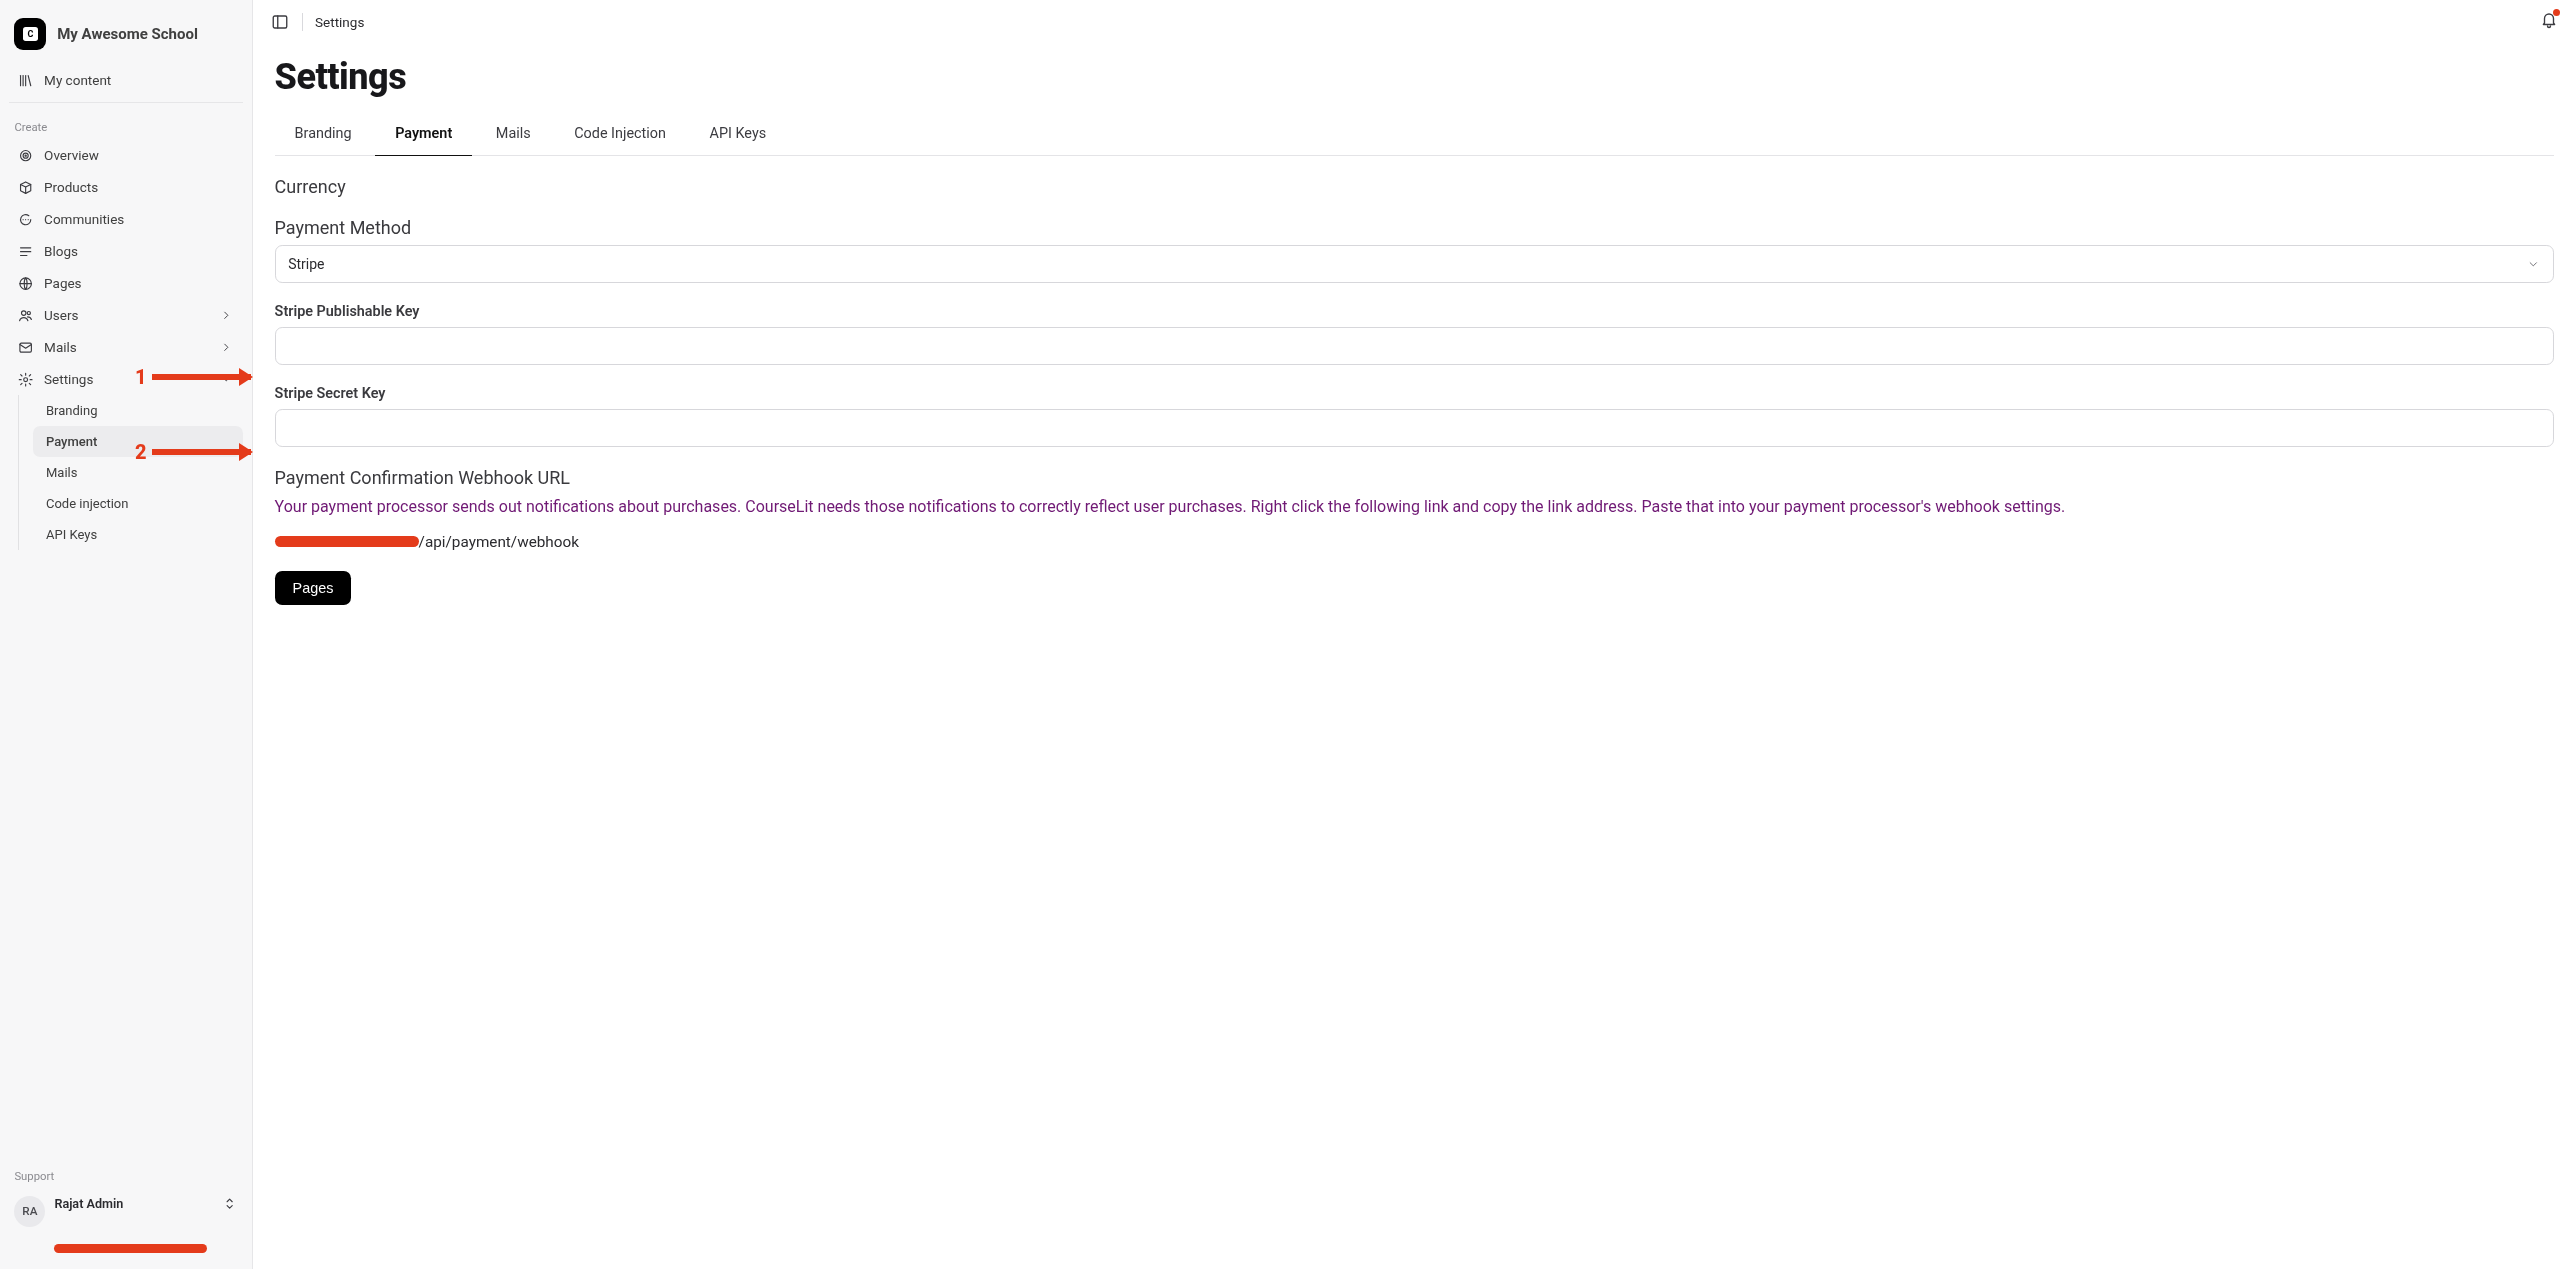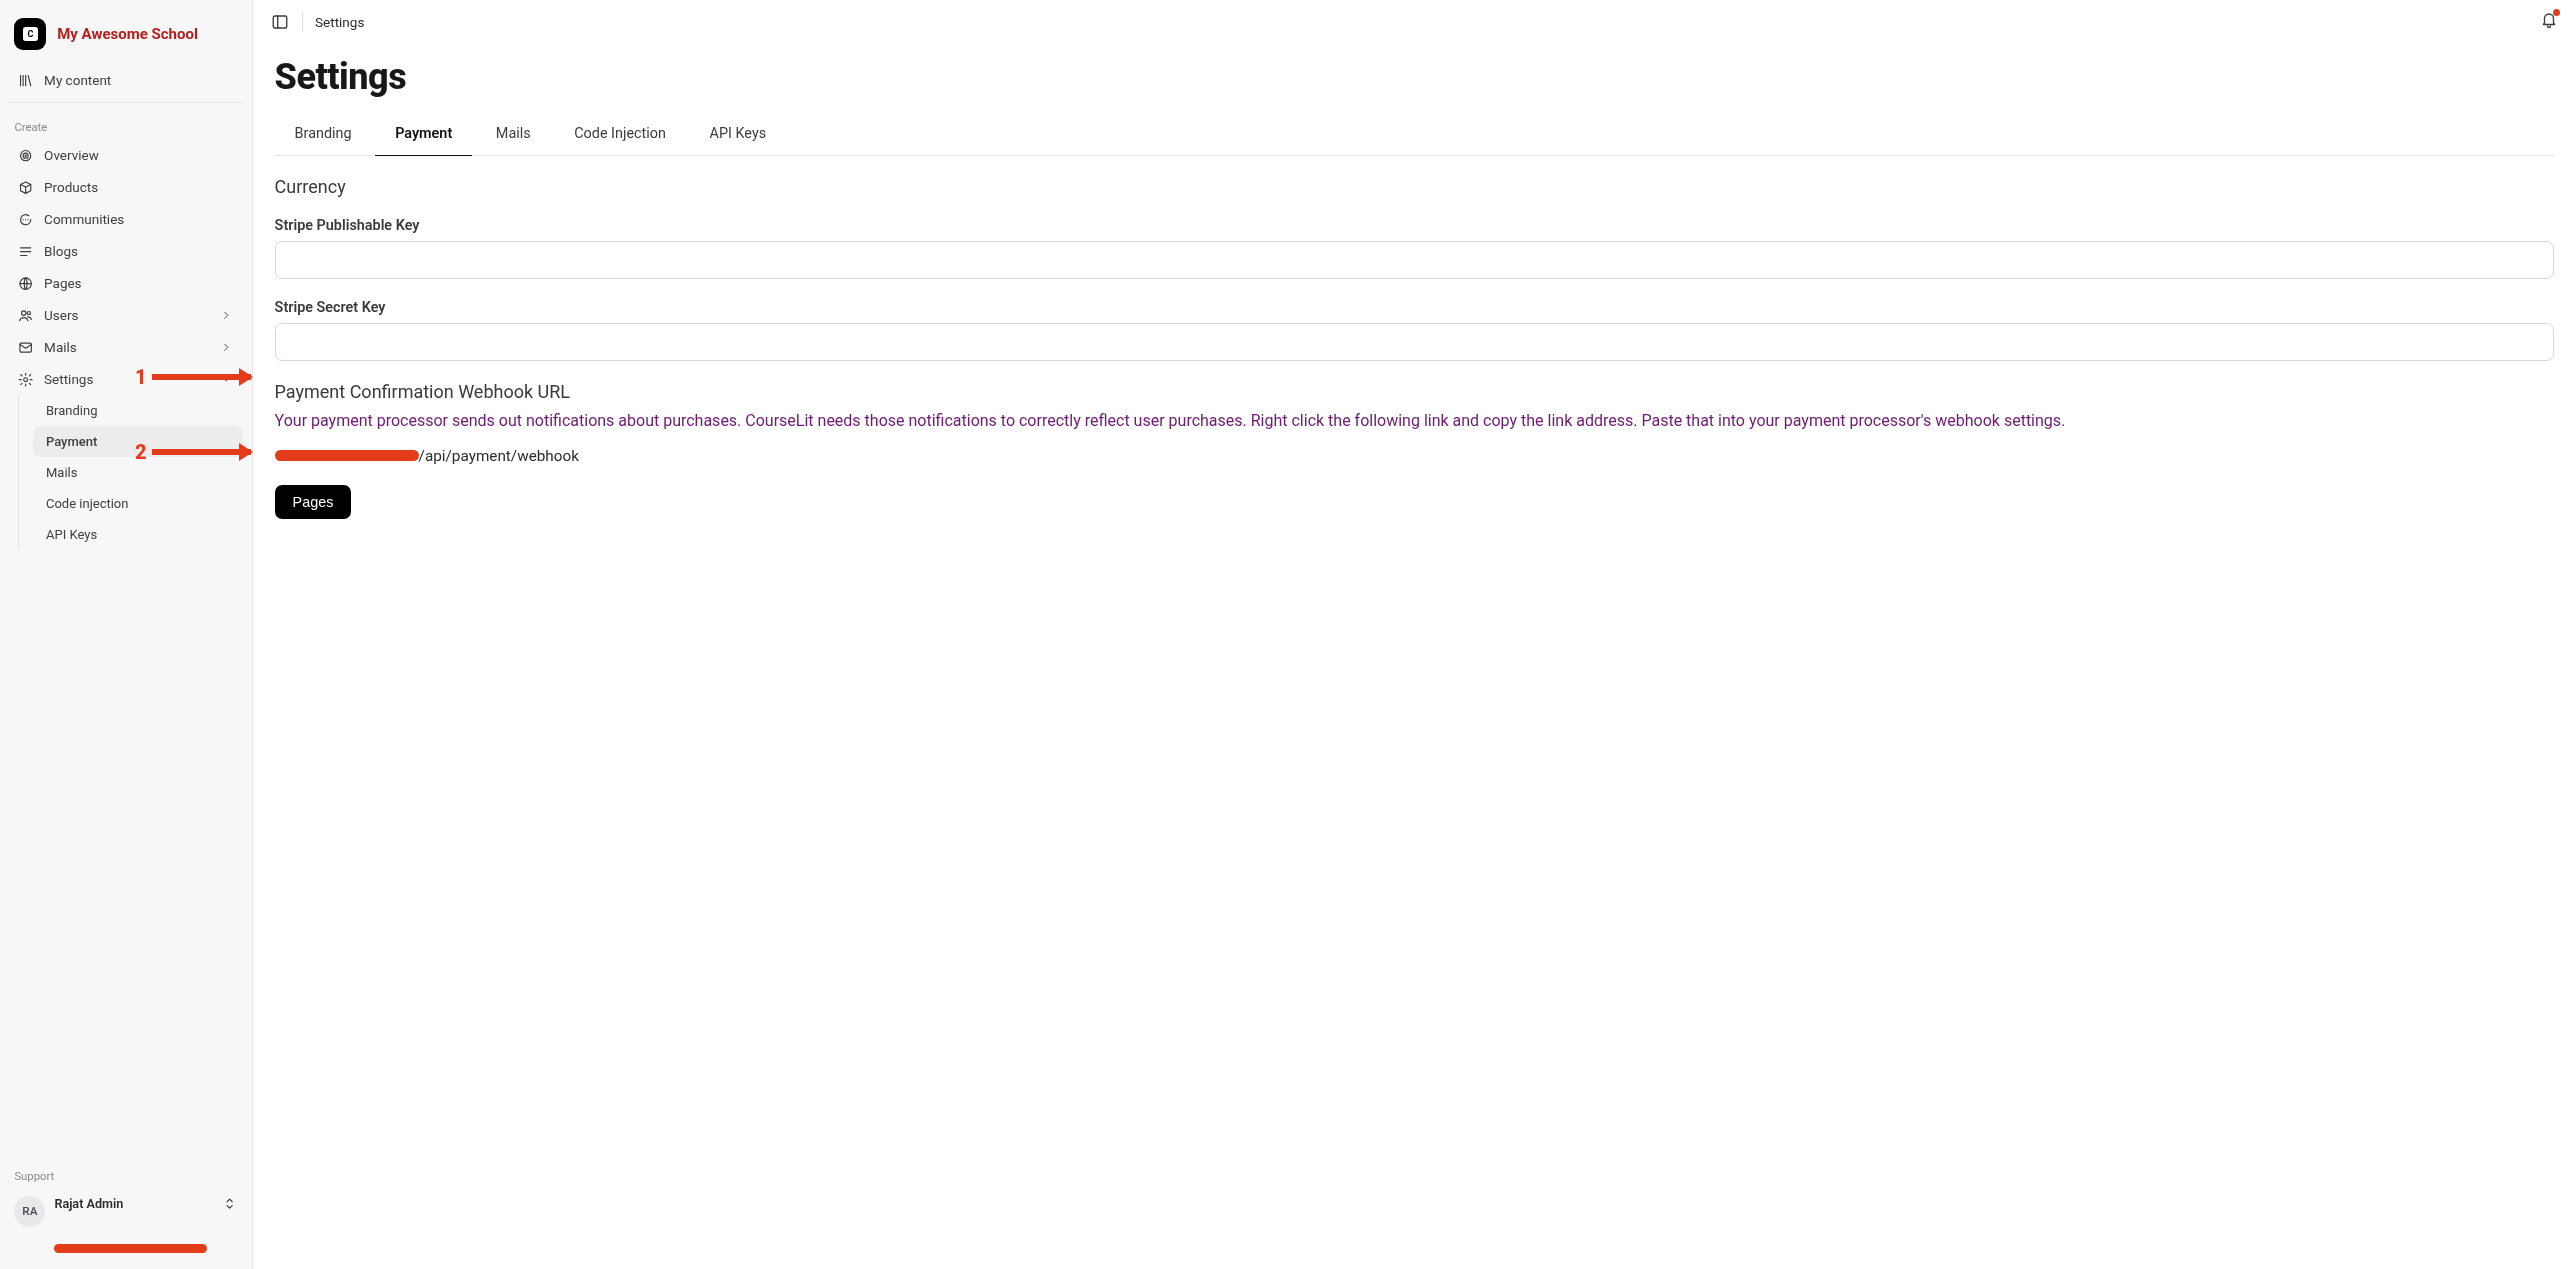--- a/index.html
+++ b/index.html
@@ -20,21 +20,21 @@
   .brand-row { display: flex; align-items: center; gap: 10.8px; padding: 5.4px 5.4px 14.4px 5.4px; }
   .brand-logo {
     width: 32px; height: 32px; border-radius: 9px;
     background: #000; display: flex; align-items: center; justify-content: center;
   }
   .brand-logo-inner {
     width: 14.4px; height: 14.4px; border-radius: 2.7px; background: #fff;
     display:flex; align-items:center; justify-content:center;
     font-size:9px; font-weight:700; color:#000;
   }
-  .brand-name { font-weight: 700; font-size: 15px; color:#b91c1c; }
+  .brand-name { font-weight: 700; font-size: 15px; color:#404040; }
 
   .side-item, .side-subitem {
     display: flex; align-items: flex-end; gap: 10.8px;
     padding: 8px 9px; border-radius: 7.2px; cursor: pointer;
     color: #404040; font-size: 13.5px;
   }
   .side-item .chev { margin-left: auto; }
   .side-subgroup { padding-left: 14.4px; margin-left: 9px; border-left: 0.9px solid #e1e1e3; }
   .side-subitem { padding-left: 12.6px; font-size: 13px; }
   .side-subitem.active { background: #ececee; font-weight: 500; }
@@ -327,20 +327,31 @@
       <div class="tab">Code Injection</div>
       <div class="tab">API Keys</div>
     </div>
 
     
     <div class="form-section">
       <div class="field-label">Currency</div>
     </div>
 
     
+    <div class="form-section">
+      <div class="field-label">Payment Method</div>
+      <div class="select" tabindex="0">
+        <span>Stripe</span>
+        <span class="icon chev">
+          <svg viewBox="0 0 24 24">
+              <path d="M6 9l6 6 6-6"></path>
+            </svg>
+        </span>
+      </div>
+    </div>
 
     
     <div class="form-section">
       <div class="field-label bold">Stripe Publishable Key</div>
       <input class="text-input" type="text" value="" style="">
     </div>
 
     
     <div class="form-section">
       <div class="field-label bold">Stripe Secret Key</div>

